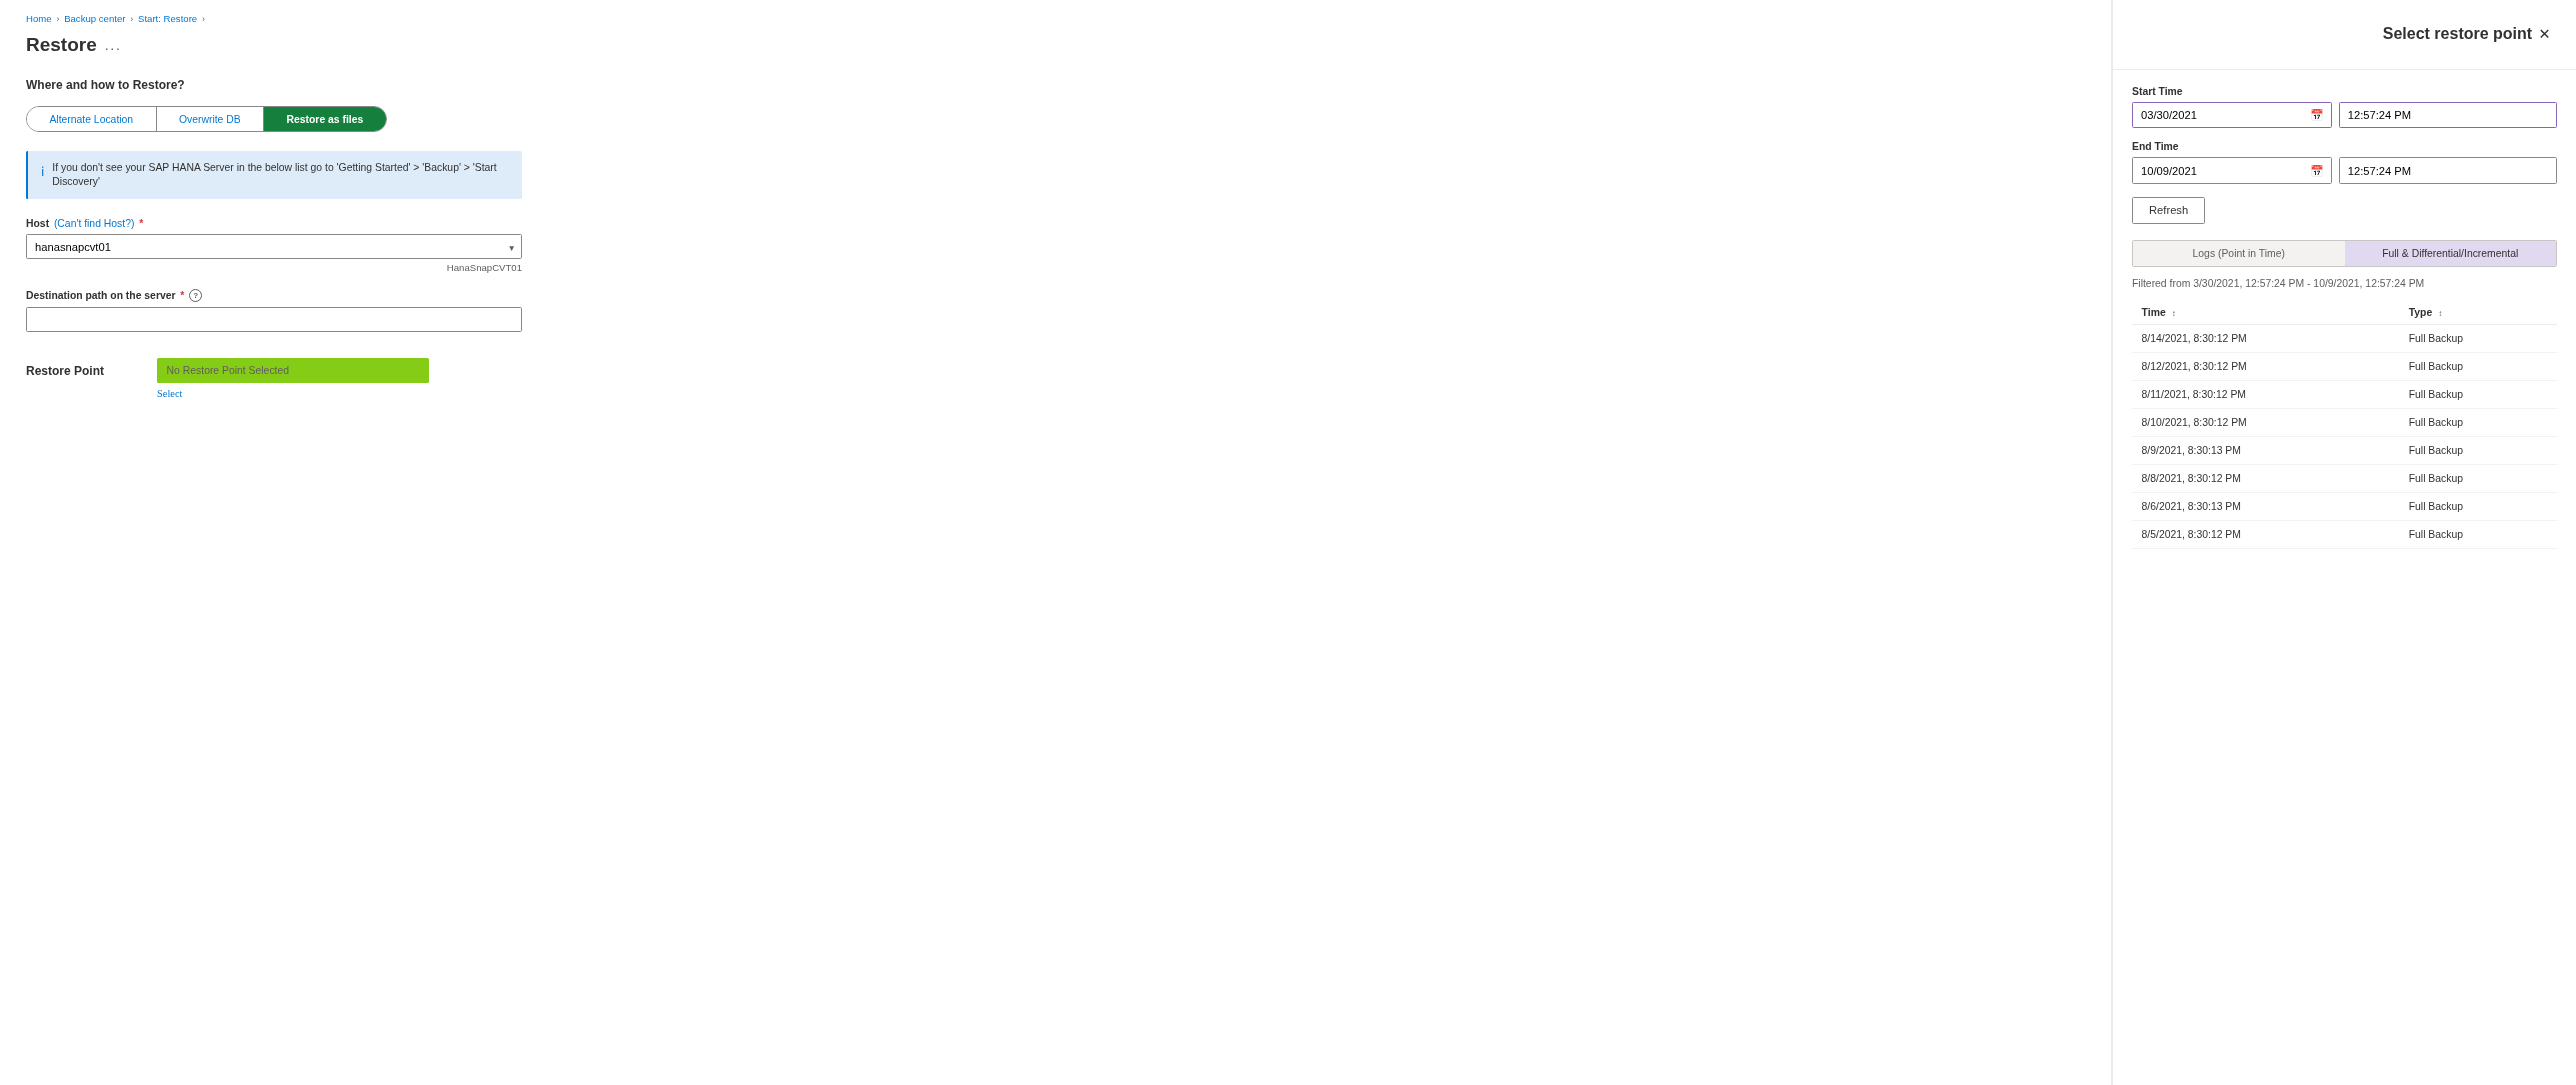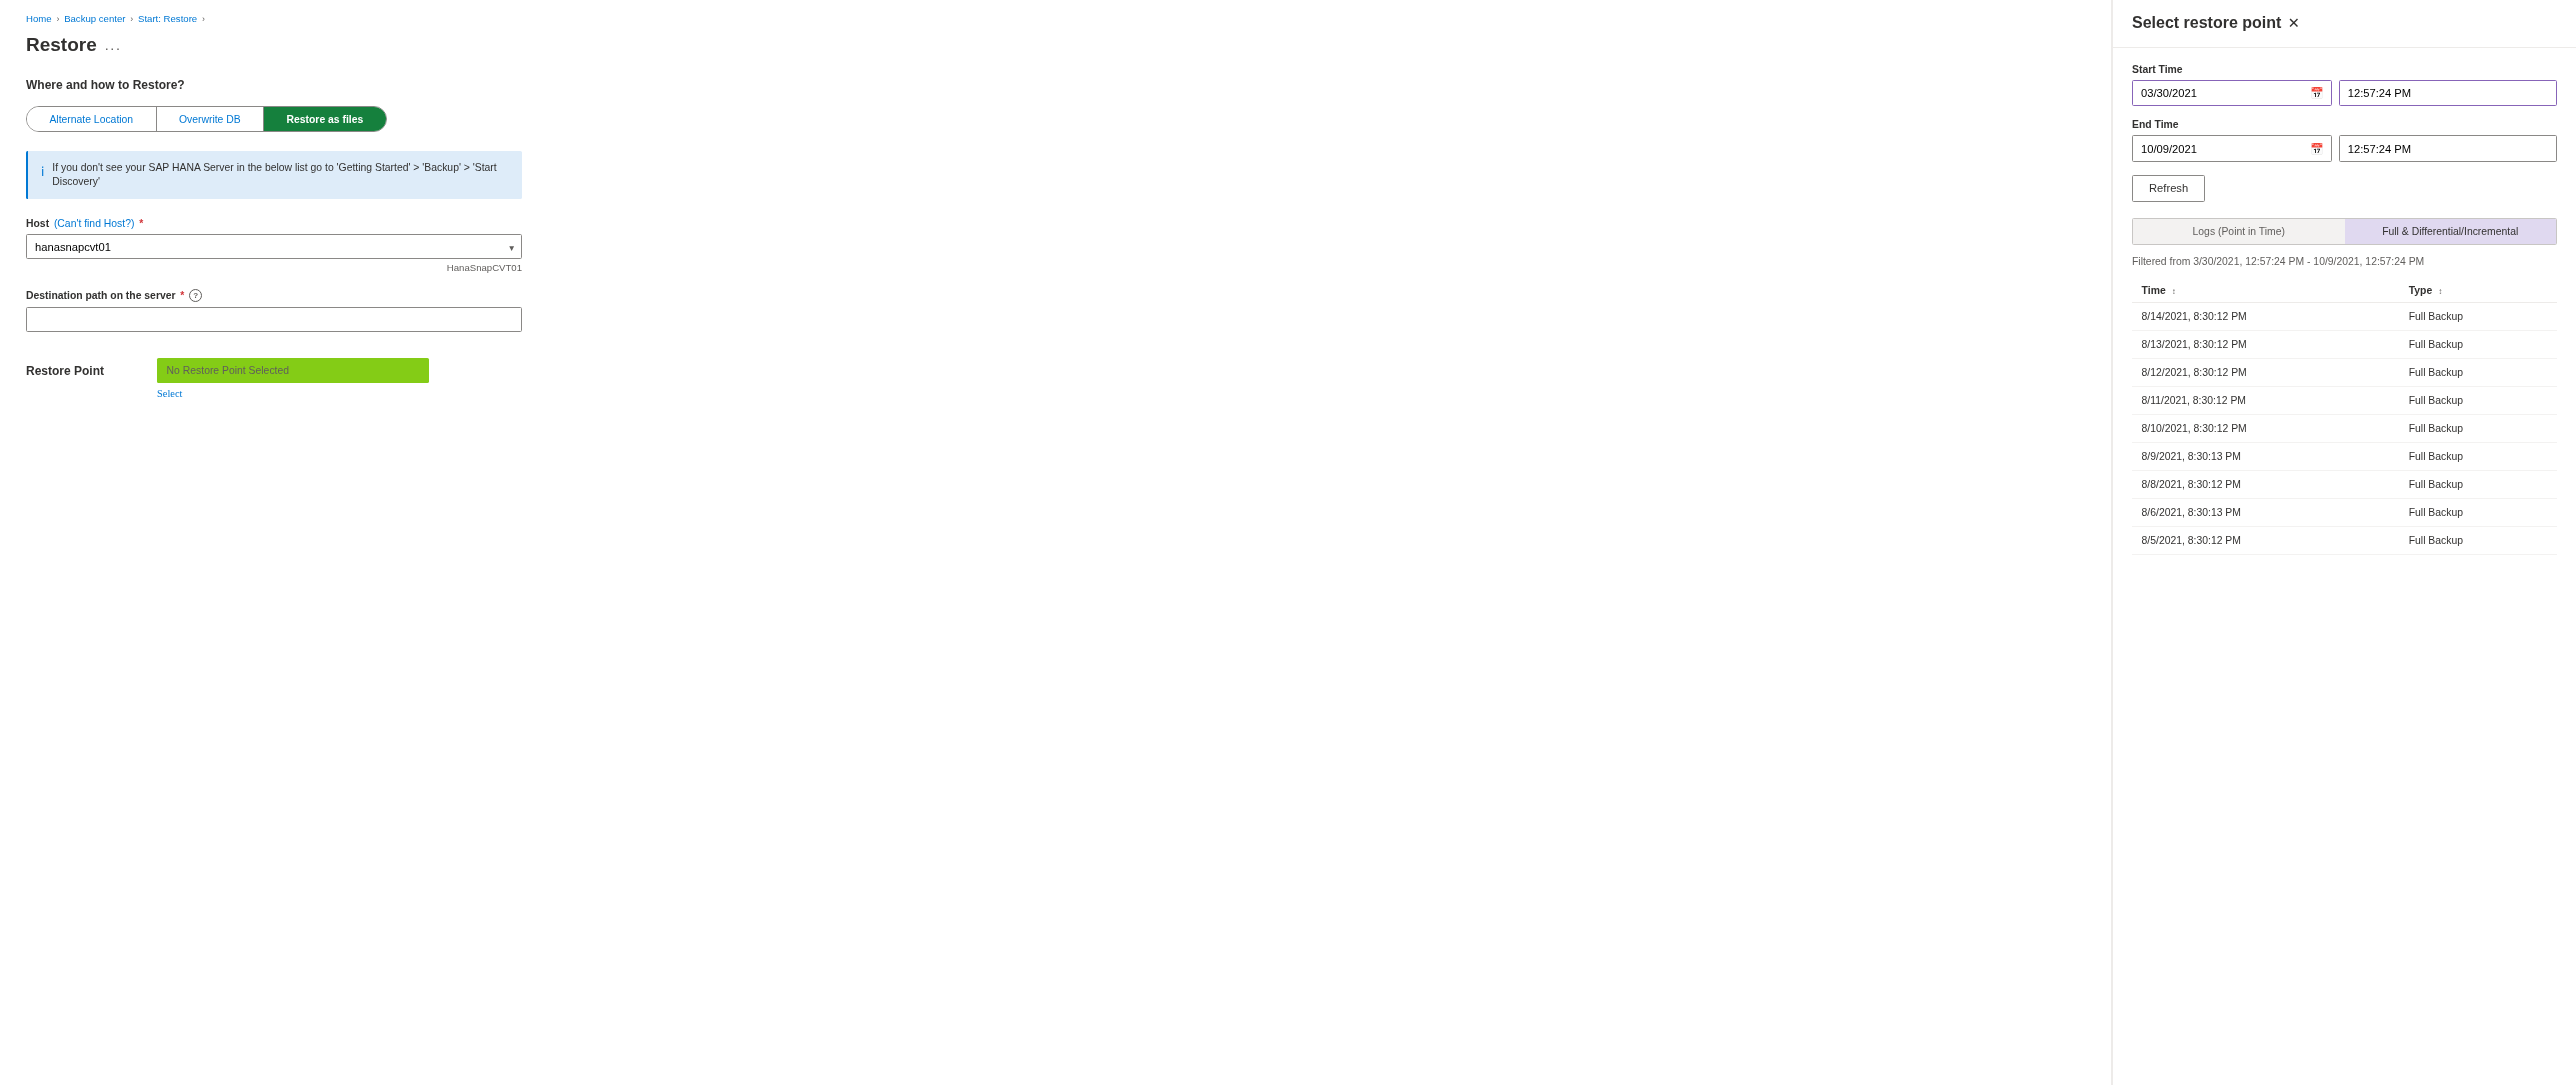--- a/index.html
+++ b/index.html
@@ -216,22 +216,22 @@
       background: #fff;
       display: flex;
       flex-direction: column;
       border-left: 0.8px solid #edebe9;
       overflow: hidden;
     }
 
     .right-header {
       display: flex;
       align-items: center;
-      justify-content: flex-start;
-      padding: 13px 19px;
+      justify-content: flex-end;
+      padding: 24px 19px;
       border-bottom: 0.8px solid #edebe9;
     }
     .right-title {
       font-size: 16px;
       font-weight: 600;
     }
     .close-btn {
       background: none;
       border: none;
       font-size: 14.4px;
@@ -488,24 +488,20 @@
             <span class="sort-icon">↕</span>
           </th>
         </tr>
       </thead>
       <tbody id="restore-table-body">
           <tr>
             <td>8/14/2021, 8:30:12 PM</td>
             <td>Full Backup</td>
           </tr>
           <tr>
-            <td>8/13/2021, 8:30:12 PM</td>
-            <td>Full Backup</td>
-          </tr>
-          <tr>
             <td>8/12/2021, 8:30:12 PM</td>
             <td>Full Backup</td>
           </tr>
           <tr>
             <td>8/11/2021, 8:30:12 PM</td>
             <td>Full Backup</td>
           </tr>
           <tr>
             <td>8/10/2021, 8:30:12 PM</td>
             <td>Full Backup</td>

